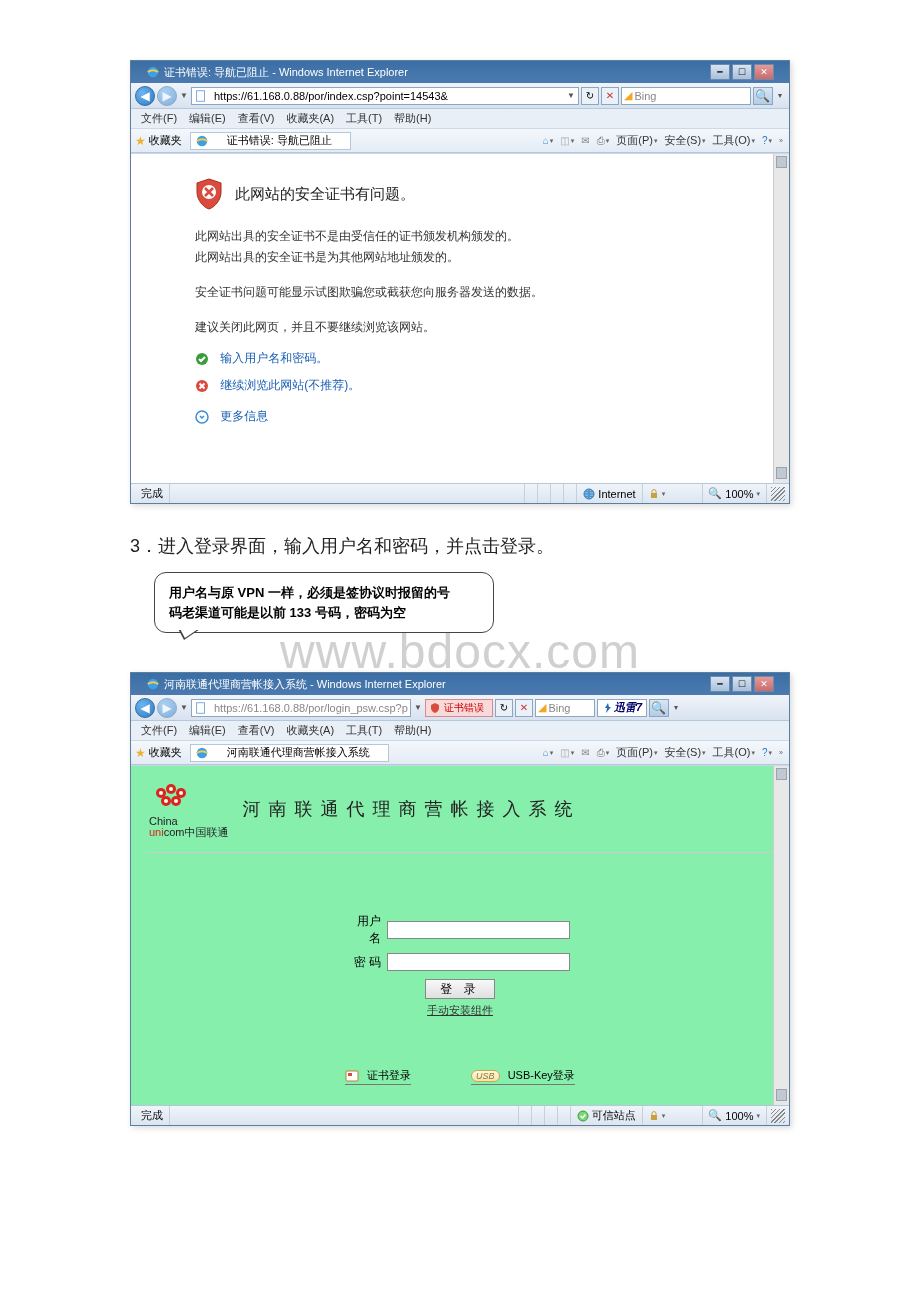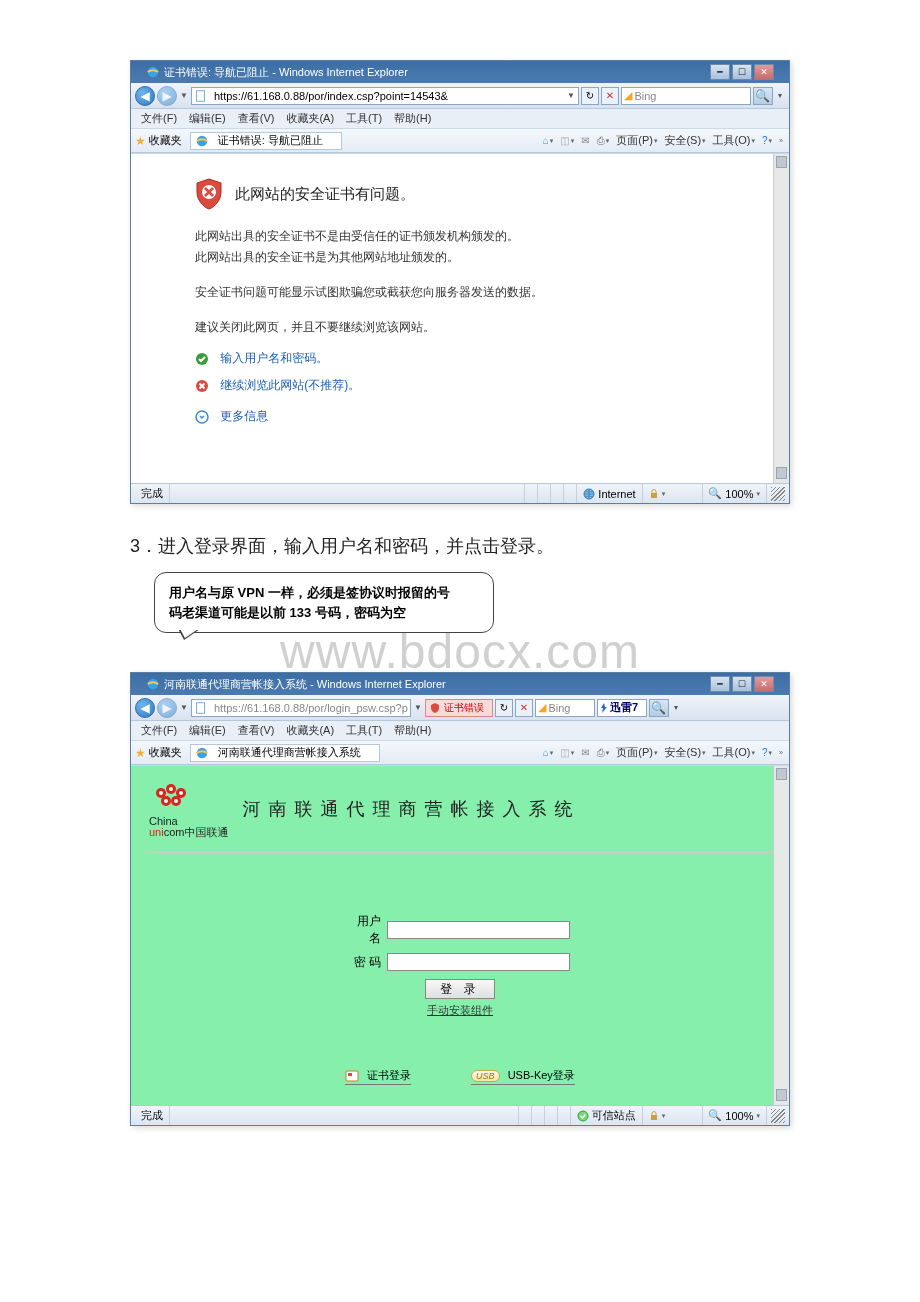--- a/index.html
+++ b/index.html
@@ -104,22 +104,22 @@
     background: #fff;
     display: flex; align-items: center;
     padding: 0 2px;
     font-size: 11px;
     color: #888;
     gap: 2px;
   }
   .xunlei {
     width: 50px; height:18px;
     background:#fff; border:1px solid #8aa6c1;
-    display:flex; align-items:center; 
-    font-size:11px; color:#006; font-weight:bold;
+    display:flex; align-items:center; justify-content:center;
+    font-size:11px; color:#006; font-style:italic; font-weight:bold;
   }
   .search-go {
     width: 20px; height: 18px;
     background: linear-gradient(to bottom,#d8e6f5,#b4cce5);
     border: 1px solid #8aa6c1;
     display:flex; align-items:center; justify-content:center;
     color:#2a6ab0;
   }
   .menubar {
     height: 20px;
@@ -143,21 +143,21 @@
     border-bottom: 1px solid #b5c7db;
   }
   .fav-star { color: #f0b030; margin-right: 3px; font-size: 12px; }
   .tab {
     height: 18px;
     border: 1px solid #b5c7db;
     background: #fff;
     padding: 0 18px 0 4px;
     margin-left: 8px;
     display: flex; align-items: center;
-    gap: 5px;
+    gap: 14px;
     font-size: 11px;
   }
   .cmdbar {
     margin-left: auto;
     display: flex;
     align-items: center;
     gap: 3px;
     font-size: 11px;
     color: #333;
   }

